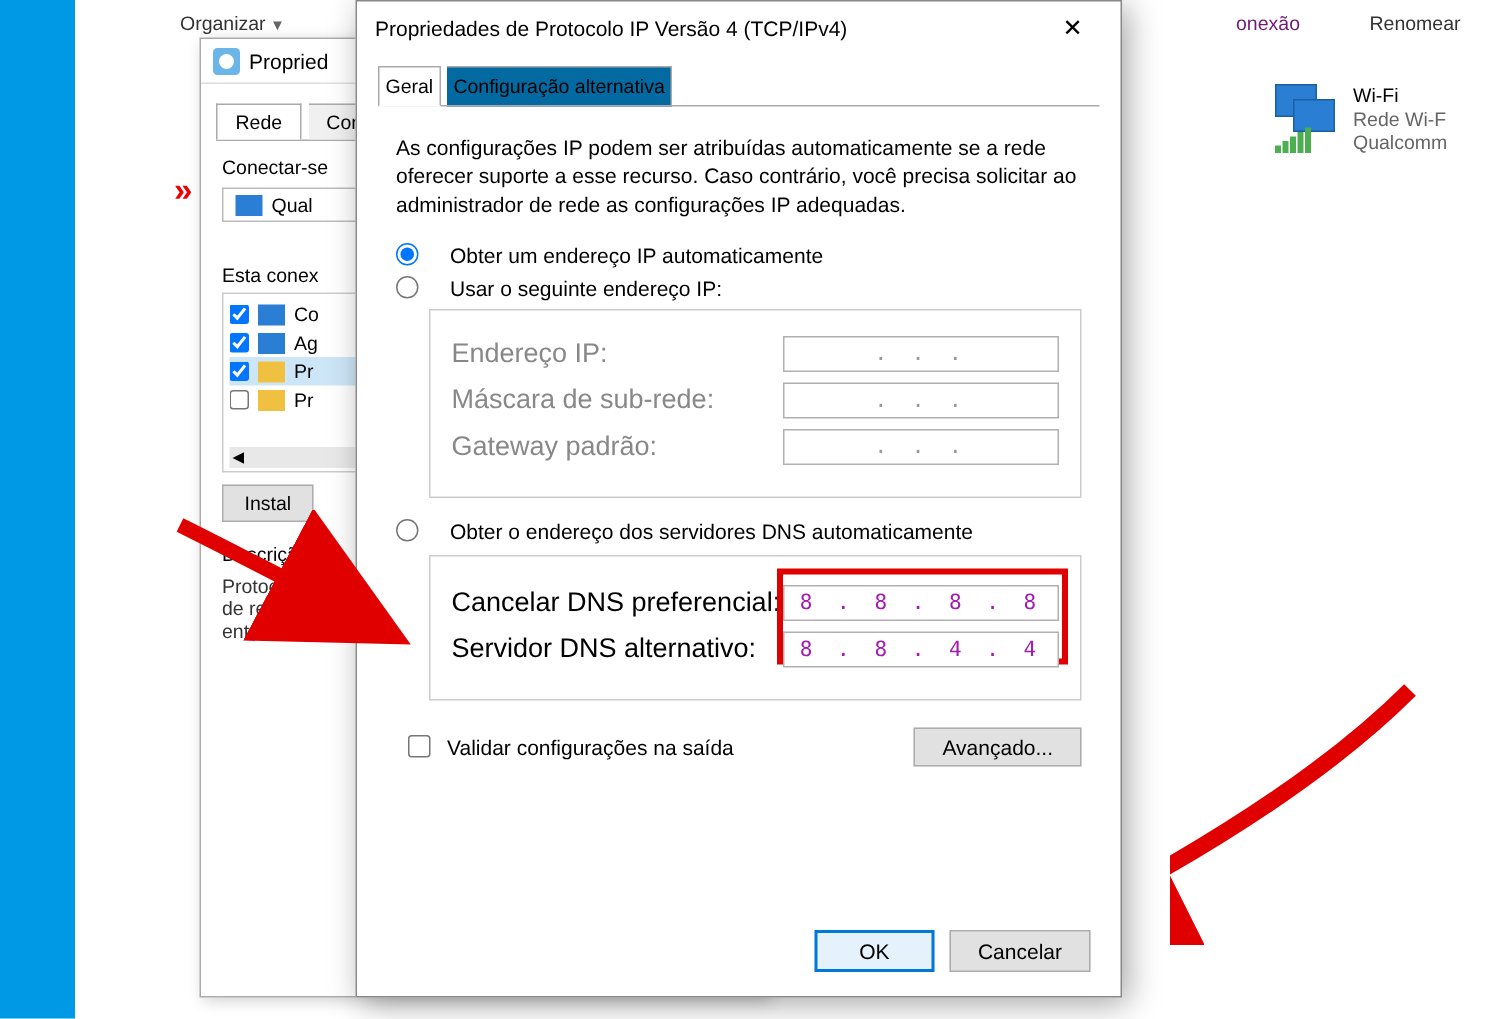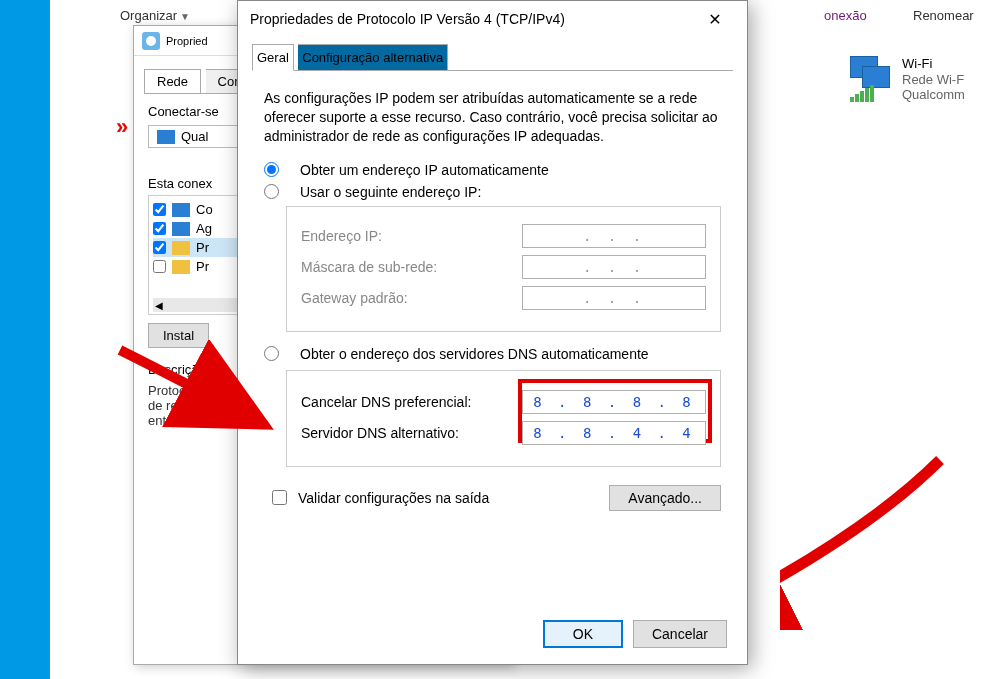--- a/index.html
+++ b/index.html
@@ -22,21 +22,21 @@
   .wifi-bars span { width: 4px; background: #4caf50; }
   .wifi-text { font-size: 13px; line-height: 1.2; }
   .wifi-text .title { color: #000000; }
   .wifi-text .sub { color: #666; }
   
   
   .bg-window { position: absolute; left: 133px; top: 25px; width: 380px; height: 640px; background: #fff; border: 1px solid #aaa; box-shadow: 2px 2px 10px rgba(0,0,0,0.2); }
   .bg-window .titlebar { height: 30px; display: flex; align-items: center; padding: 0 8px; border-bottom: 1px solid #ddd; }
   .bg-window .net-icon { width: 18px; height: 18px; background: #6bb5e8; border-radius: 3px; margin-right: 6px; position: relative; }
   .bg-window .net-icon::after { content:''; position:absolute; left:4px; top:4px; width:10px; height:10px; background:#fff; border-radius:50%; }
-  .bg-window .title { font-size: 11px; }
+  .bg-window .title { font-size: 14px; }
   .bg-tabs { position: relative; margin: 12px 10px 0 10px; height: 26px; border-bottom: 1px solid #aaa; }
   .bg-tab { display: inline-block; padding: 4px 12px; font-size: 13px; border: 1px solid #aaa; border-bottom: none; background: #fff; position: relative; top: 1px; }
   .bg-tab.inactive { background: #f0f0f0; border-left: none; }
   .bg-body { padding: 10px 14px; font-size: 13px; }
   .bg-group { border: 1px solid #ccc; padding: 8px; margin-bottom: 14px; position: relative; }
   .bg-qual { display: flex; align-items: center; gap: 6px; border: 1px solid #bbb; padding: 3px 8px; width: 90px; }
   .bg-qual .mini { width: 18px; height: 14px; background: #2a7fd4; }
   .bg-checklist { border: 1px solid #ccc; padding: 4px 4px; height: 120px; overflow: hidden; }
   .bg-check-row { display: flex; align-items: center; gap: 6px; padding: 2px 0; font-size: 13px; white-space: nowrap; overflow: hidden; }
   .bg-check-row input { margin: 0; }
@@ -53,22 +53,22 @@
   .ipv4-tabarea { margin: 6px 14px 0 14px; position: relative; border-bottom: 1px solid #aaa; height: 28px; }
   .ipv4-tab { display: inline-block; padding: 5px 4px; font-size: 13px; border: 1px solid #aaa; border-bottom: 1px solid #fff; background: #fff; position: relative; top: 1px; }
   .ipv4-tab.inactive { border-bottom: 1px solid #aaa; background: #0369a1; border-left: none; }
   .ipv4-body { padding: 18px 26px; font-size: 14px; color: #000; }
   .info-text { font-size: 14px; line-height: 1.35; margin-bottom: 16px; }
   .radio-row { display: flex; align-items: center; gap: 21px; font-size: 14px; margin: 6px 0; }
   .radio-row input { width: 15px; height: 15px; margin: 0; }
   .ip-fieldset { border: 1px solid #ccc; padding: 10px 14px 14px 14px; margin: 6px 0 14px 22px; }
   .ip-fieldset.disabled label { color: #888; }
   .field-row { display: flex; align-items: center; justify-content: space-between; margin: 7px 0; }
-  .field-row label { font-size: 14px; }
-  .ip-input { width: 184px; height: 24px; border: 1px solid #b0b0b0; background: #fff; font-family: monospace; font-size: 14px; text-align: center; letter-spacing: 4px; color: #1d4ed8; padding: 0; line-height: 22px; }
+  .field-row label { font-size: 18px; }
+  .ip-input { width: 184px; height: 24px; border: 1px solid #b0b0b0; background: #fff; font-family: monospace; font-size: 14px; text-align: center; letter-spacing: 4px; color: #a21caf; padding: 0; line-height: 22px; }
   .ip-input.disabled { color: #999; background: #fff; }
   .dns-group { position: relative; border: 1px solid #ccc; padding: 12px 14px 14px 14px; margin: 8px 0 14px 22px; }
   .dns-legend { position: absolute; top: -10px; left: -14px; background: #fff; padding: 0 6px; display: flex; align-items: center; gap: 6px; }
   .red-box { border: 4px solid #e00000; padding: 4px 6px; display: inline-block; }
   .validate-row { display: flex; align-items: center; justify-content: space-between; margin: 18px 0 6px 4px; }
   .validate-row .chk { display: flex; align-items: center; gap: 8px; }
   .btn { padding: 4px 18px; font-size: 14px; background: #e1e1e1; border: 1px solid #adadad; cursor: pointer; min-width: 80px; }
   .btn.primary { border: 2px solid #0078d7; background: #e5f1fb; }
   .dialog-buttons { position: absolute; right: 20px; bottom: 16px; display: flex; gap: 10px; }
   

